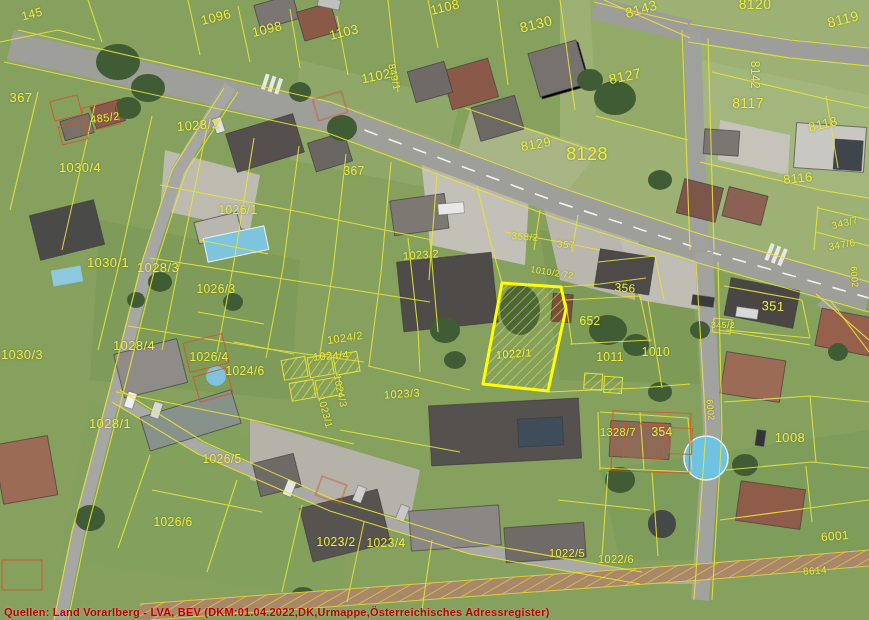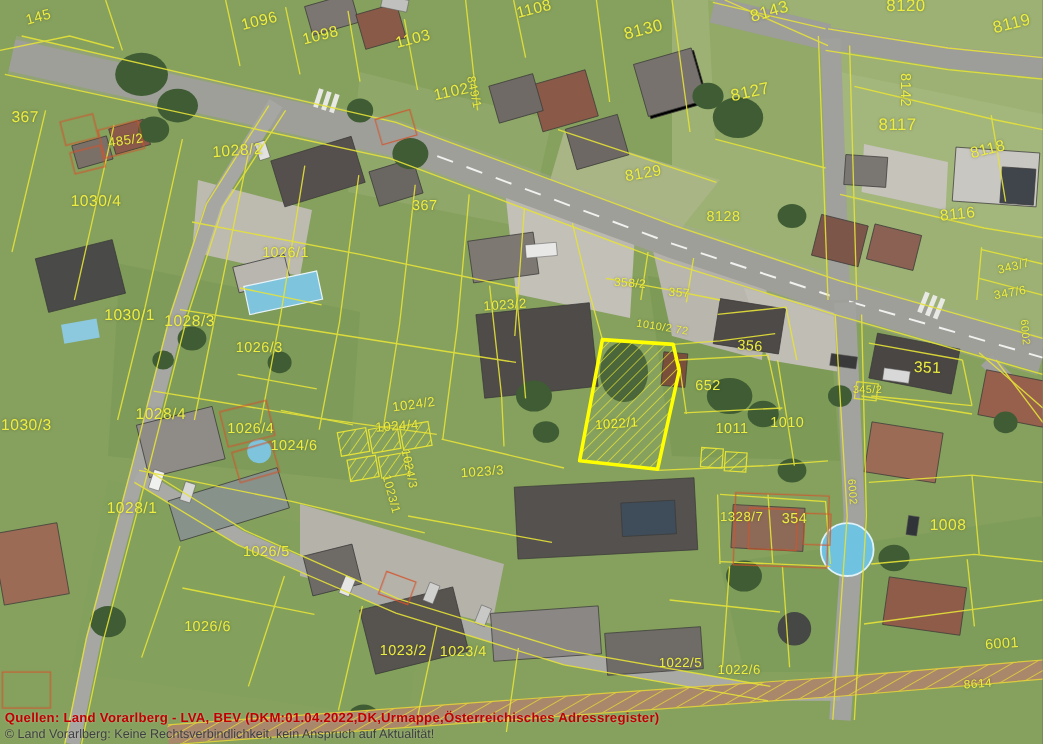--- a/index.html
+++ b/index.html
@@ -326,21 +326,21 @@
       <div class="plabel" style="left: 755px; top: 4px; font-size: 14px; transform: translate(-50%, -50%) rotate(0deg);">8120</div>
       <div class="plabel" style="left: 843px; top: 19px; font-size: 14px; transform: translate(-50%, -50%) rotate(-14deg);">8119</div>
       <div class="plabel" style="left: 755px; top: 75px; font-size: 12px; transform: translate(-50%, -50%) rotate(90deg);">8142</div>
       <div class="plabel" style="left: 625px; top: 76px; font-size: 14px; transform: translate(-50%, -50%) rotate(-12deg);">8127</div>
       <div class="plabel" style="left: 21px; top: 97px; font-size: 13px; transform: translate(-50%, -50%) rotate(0deg);">367</div>
       <div class="plabel" style="left: 105px; top: 118px; font-size: 11px; transform: translate(-50%, -50%) rotate(-8deg);">485/2</div>
       <div class="plabel" style="left: 198px; top: 125px; font-size: 13px; transform: translate(-50%, -50%) rotate(-4deg);">1028/2</div>
       <div class="plabel" style="left: 376px; top: 76px; font-size: 13px; transform: translate(-50%, -50%) rotate(-12deg);">1102</div>
       <div class="plabel" style="left: 394px; top: 77px; font-size: 10px; transform: translate(-50%, -50%) rotate(78deg);">849/1</div>
       <div class="plabel" style="left: 536px; top: 144px; font-size: 13px; transform: translate(-50%, -50%) rotate(-10deg);">8129</div>
-      <div class="plabel" style="left: 603px; top: 154px; font-size: 12px; transform: translate(-50%, -50%) rotate(0deg); margin-top: 26px;">8128</div>
+      <div class="plabel" style="left: 587px; top: 154px; font-size: 18px; transform: translate(-50%, -50%) rotate(0deg);">8128</div>
       <div class="plabel" style="left: 748px; top: 103px; font-size: 14px; transform: translate(-50%, -50%) rotate(0deg);">8117</div>
       <div class="plabel" style="left: 823px; top: 124px; font-size: 13px; transform: translate(-50%, -50%) rotate(-14deg);">8118</div>
       <div class="plabel" style="left: 798px; top: 178px; font-size: 13px; transform: translate(-50%, -50%) rotate(-6deg);">8116</div>
       <div class="plabel" style="left: 845px; top: 223px; font-size: 10px; transform: translate(-50%, -50%) rotate(-14deg);">343/7</div>
       <div class="plabel" style="left: 842px; top: 245px; font-size: 10px; transform: translate(-50%, -50%) rotate(-10deg);">347/6</div>
       <div class="plabel" style="left: 80px; top: 167px; font-size: 13px; transform: translate(-50%, -50%) rotate(0deg);">1030/4</div>
       <div class="plabel" style="left: 354px; top: 171px; font-size: 12px; transform: translate(-50%, -50%) rotate(0deg);">367</div>
       <div class="plabel" style="left: 108px; top: 262px; font-size: 13px; transform: translate(-50%, -50%) rotate(0deg);">1030/1</div>
       <div class="plabel" style="left: 158px; top: 267px; font-size: 13px; transform: translate(-50%, -50%) rotate(0deg);">1028/3</div>
       <div class="plabel" style="left: 238px; top: 210px; font-size: 12px; transform: translate(-50%, -50%) rotate(0deg);">1026/1</div>
@@ -376,15 +376,14 @@
       <div class="plabel" style="left: 662px; top: 432px; font-size: 12px; transform: translate(-50%, -50%) rotate(0deg);">354</div>
       <div class="plabel" style="left: 790px; top: 437px; font-size: 13px; transform: translate(-50%, -50%) rotate(0deg);">1008</div>
       <div class="plabel" style="left: 710px; top: 410px; font-size: 9px; transform: translate(-50%, -50%) rotate(85deg);">6002</div>
       <div class="plabel" style="left: 835px; top: 536px; font-size: 12px; transform: translate(-50%, -50%) rotate(-4deg);">6001</div>
       <div class="plabel" style="left: 616px; top: 559px; font-size: 11px; transform: translate(-50%, -50%) rotate(0deg);">1022/6</div>
       <div class="plabel" style="left: 815px; top: 571px; font-size: 10px; transform: translate(-50%, -50%) rotate(-4deg);">8614</div>
     </div>
 
   <div id="footer">
     <div class="l1">Quellen: Land Vorarlberg - LVA, BEV (DKM:01.04.2022,DK,Urmappe,Österreichisches Adressregister)</div>
-    <div class="l2">© Land Vorarlberg: Keine Rechtsverbindlichkeit, kein Anspruch auf Aktualität!</div>
   </div>
 </div>
 
 </body></html>

